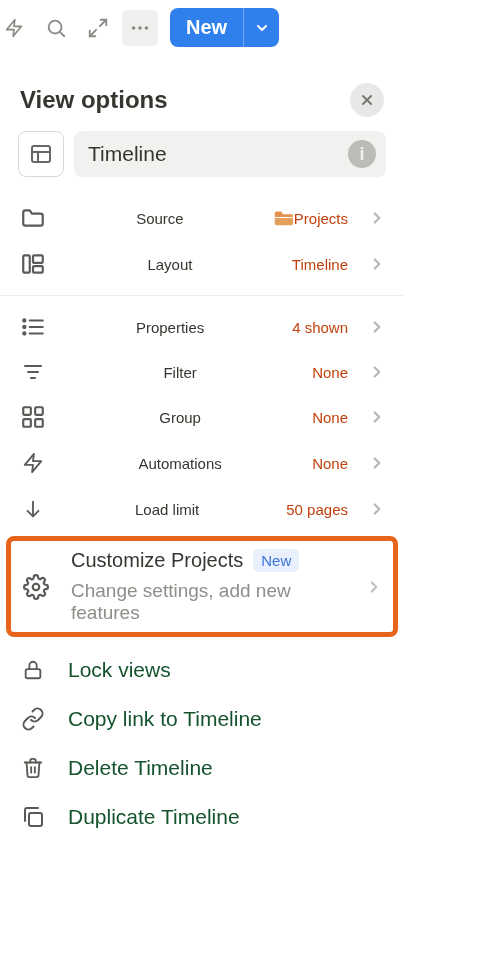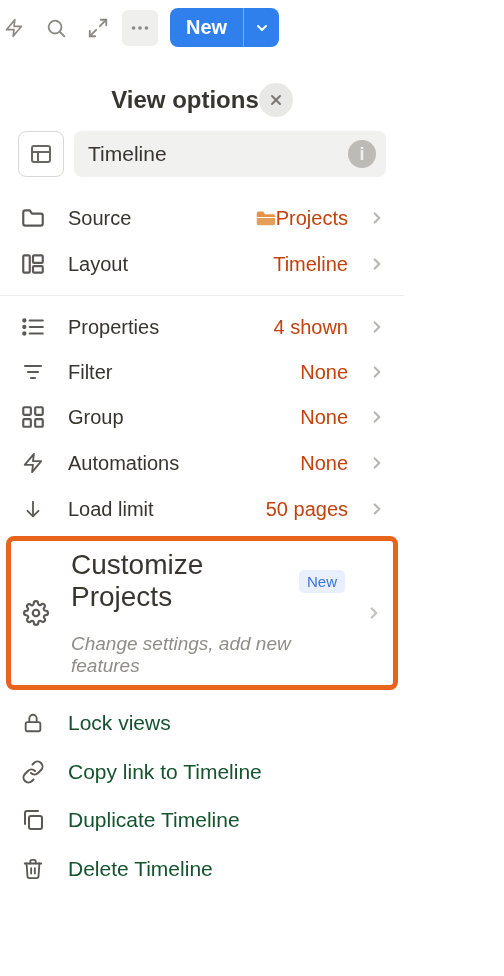--- a/index.html
+++ b/index.html
@@ -9,46 +9,46 @@
   
   .toolbar { display: flex; align-items: center; gap: 6px; padding: 8px 8px 10px 6px; }
   .tb-icon { width: 36px; height: 36px; display: flex; align-items: center; justify-content: center; color: #7a7972; border-radius: 6px; }
   .tb-more { width: 36px; height: 36px; display: flex; align-items: center; justify-content: center; background: #efefee; border-radius: 6px; color: #7a7972; }
   .new-wrap { display: flex; align-items: stretch; margin-left: 6px; }
   .new-btn { background: #2f80ed; color: #fff; font-weight: 600; font-size: 20px; padding: 8px 16px; border-radius: 8px 0 0 8px; display: flex; align-items: center; }
   .new-dd { background: #2f80ed; color: #fff; width: 36px; display: flex; align-items: center; justify-content: center; border-radius: 0 8px 8px 0; border-left: 1px solid rgba(255,255,255,0.35); }
 
   
   .panel { padding-top: 20px; }
-  .panel-header { display: flex; align-items: center; justify-content: center; padding: 6px 20px 14px 20px; }
+  .panel-header { display: flex; align-items: center; justify-content: space-between; padding: 6px 20px 14px 20px; }
   .panel-title { font-size: 24px; font-weight: 700; color: #37352f; }
   .close-circle { width: 34px; height: 34px; border-radius: 50%; background: #e8e8e6; display: flex; align-items: center; justify-content: center; color: #787773; }
 
   .name-row { display: flex; align-items: center; gap: 10px; padding: 0 18px 18px 18px; }
   .name-chip { width: 46px; height: 46px; border: 1.5px solid #d9d8d5; border-radius: 8px; display: flex; align-items: center; justify-content: center; color: #686763; }
   .name-input { flex: 1; height: 46px; background: #f1f1ef; border-radius: 8px; display: flex; align-items: center; padding: 0 12px 0 14px; color: #37352f; font-size: 21px; position: relative; }
   .name-info { width: 28px; height: 28px; border-radius: 50%; background: #bcbbb6; color: #f1f1ef; font-weight: 700; font-size: 18px; display: flex; align-items: center; justify-content: center; position: absolute; right: 10px; }
 
-  .row { display: flex; align-items: center; padding: 10px 18px; gap: 20px; font-size: 20px; }
+  .row { display: flex; align-items: center; padding: 10px 18px; gap: 20px; font-size: 15px; text-align: center; }
   .row .icon-slot { width: 30px; display: flex; align-items: center; justify-content: center; color: #5a5955; flex-shrink: 0; }
   .row .label { flex: 1; color: #37352f; font-weight: 500; }
   .row .value { color: #c2410c; display: flex; align-items: center; gap: 0; font-weight: 500; }
   .row .chev { color: #b8b7b3; display: flex; align-items: center; }
   .folder-orange { color: #e2954a; }
 
   .divider { height: 1px; background: #eeeeec; margin: 8px 0; }
 
   .highlight-box { border: 5px solid #e8641a; border-radius: 8px; margin: 4px 6px; padding: 8px 10px; }
   .highlight-row { display: flex; align-items: center; gap: 20px; }
   .highlight-row .icon-slot { width: 30px; display: flex; align-items: center; justify-content: center; color: #5a5955; }
   .highlight-row .textcol { flex: 1; }
   .highlight-row .title-line { display: flex; align-items: center; gap: 10px; }
-  .highlight-row .title { font-size: 28px; font-weight: 500; color: #37352f; }
+  .highlight-row .title { font-size: 20px; font-weight: 500; color: #37352f; }
   .new-badge { background: #e9effd; color: #3b74d8; font-size: 15px; font-weight: 500; padding: 3px 8px; border-radius: 5px; }
-  .highlight-row .sub { color: #8e8d88; font-size: 19px; margin-top: 20px; font-style: italic; }
+  .highlight-row .sub { color: #8e8d88; font-size: 19px; margin-top: 8px; }
   .highlight-row .chev { color: #c3c2be; }
 
   .simple-row { display: flex; align-items: center; padding: 12px 18px; gap: 20px; font-size: 21px; }
   .simple-row .icon-slot { width: 30px; display: flex; align-items: center; justify-content: center; color: #5a5955; }
   .simple-row .label { color: #14532d; font-weight: 500; text-align: right; }
 
   svg { display: block; }
 </style>
 </head>
 <body>
@@ -283,36 +283,36 @@
       <svg width="24" height="24" viewBox="0 0 24 24" fill="none" stroke="#5a5955" stroke-width="2" stroke-linecap="round" stroke-linejoin="round">
             <path d="M10 13a5 5 0 0 0 7.07 0l3-3a5 5 0 0 0-7.07-7.07l-1.5 1.5"></path>
             <path d="M14 11a5 5 0 0 0-7.07 0l-3 3a5 5 0 0 0 7.07 7.07l1.5-1.5"></path>
           </svg>
     </div>
     <div class="label">Copy link to Timeline</div>
   </div>
 
   <div class="simple-row">
     <div class="icon-slot">
-      <svg width="24" height="24" viewBox="0 0 24 24" fill="none" stroke="#5a5955" stroke-width="2" stroke-linecap="round" stroke-linejoin="round">
-            <rect x="8" y="8" width="13" height="13" rx="2"></rect>
-            <path d="M4 16V5a2 2 0 0 1 2-2h11"></path>
-          </svg>
-    </div>
-    <div class="label">Duplicate Timeline</div>
-  </div>
-
-  <div class="simple-row">
-    <div class="icon-slot">
       <svg width="22" height="26" viewBox="0 0 24 24" fill="none" stroke="#5a5955" stroke-width="2" stroke-linecap="round" stroke-linejoin="round">
             <polyline points="3 6 5 6 21 6"></polyline>
             <path d="M19 6l-1 14a2 2 0 0 1-2 2H8a2 2 0 0 1-2-2L5 6"></path>
             <path d="M10 11v6"></path>
             <path d="M14 11v6"></path>
             <path d="M9 6V4a2 2 0 0 1 2-2h2a2 2 0 0 1 2 2v2"></path>
           </svg>
     </div>
     <div class="label">Delete Timeline</div>
   </div>
 
+  <div class="simple-row">
+    <div class="icon-slot">
+      <svg width="24" height="24" viewBox="0 0 24 24" fill="none" stroke="#5a5955" stroke-width="2" stroke-linecap="round" stroke-linejoin="round">
+            <rect x="8" y="8" width="13" height="13" rx="2"></rect>
+            <path d="M4 16V5a2 2 0 0 1 2-2h11"></path>
+          </svg>
+    </div>
+    <div class="label">Duplicate Timeline</div>
+  </div>
+
 </div>
 
 </div>
 
 </body></html>

